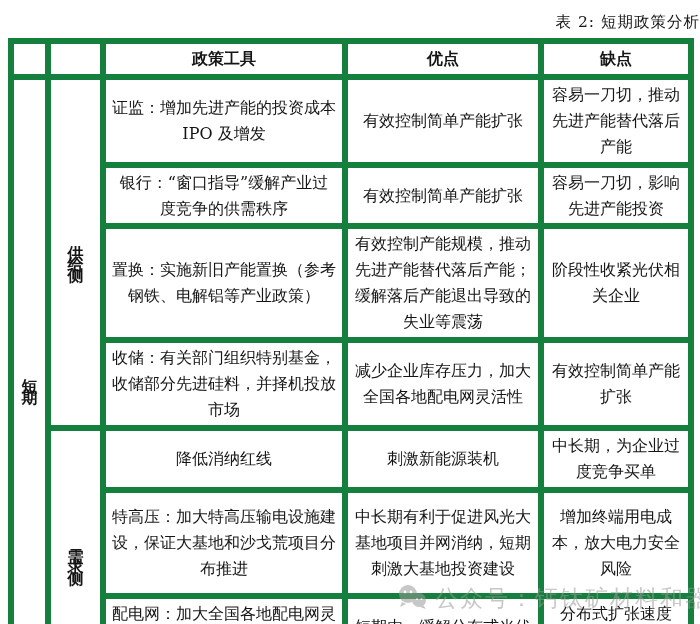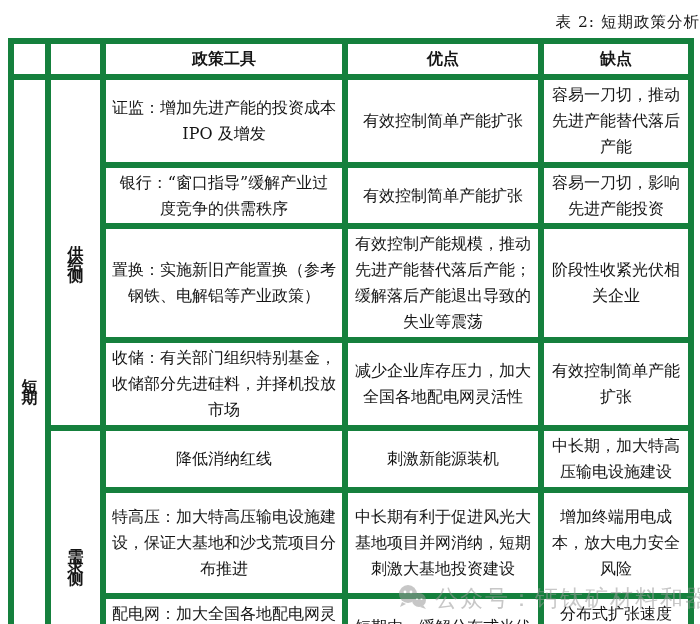--- a/index.html
+++ b/index.html
@@ -94,21 +94,21 @@
       <td>减少企业库存压力，加大全国各地配电网灵活性</td>
       <td>有效控制简单产能扩张</td>
     </tr>
 
     <tr style="height:52px">
       <td rowspan="3">
         <span class="vlabel">需求侧</span>
       </td>
       <td>降低消纳红线</td>
       <td>刺激新能源装机</td>
-      <td>中长期，加大特高压输电设施建设</td>
+      <td>中长期，为企业过度竞争买单</td>
     </tr>
 
     <tr style="height:106px">
       <td>特高压：加大特高压输电设施建设，保证大基地和沙戈荒项目分布推进</td>
       <td>中长期有利于促进风光大基地项目并网消纳，短期刺激大基地投资建设</td>
       <td>增加终端用电成本，放大电力安全风险</td>
     </tr>
 
     <tr style="height:72px">
       <td>配电网：加大全国各地配电网灵活性、柔性化、数字化、智慧化升级投资</td>

